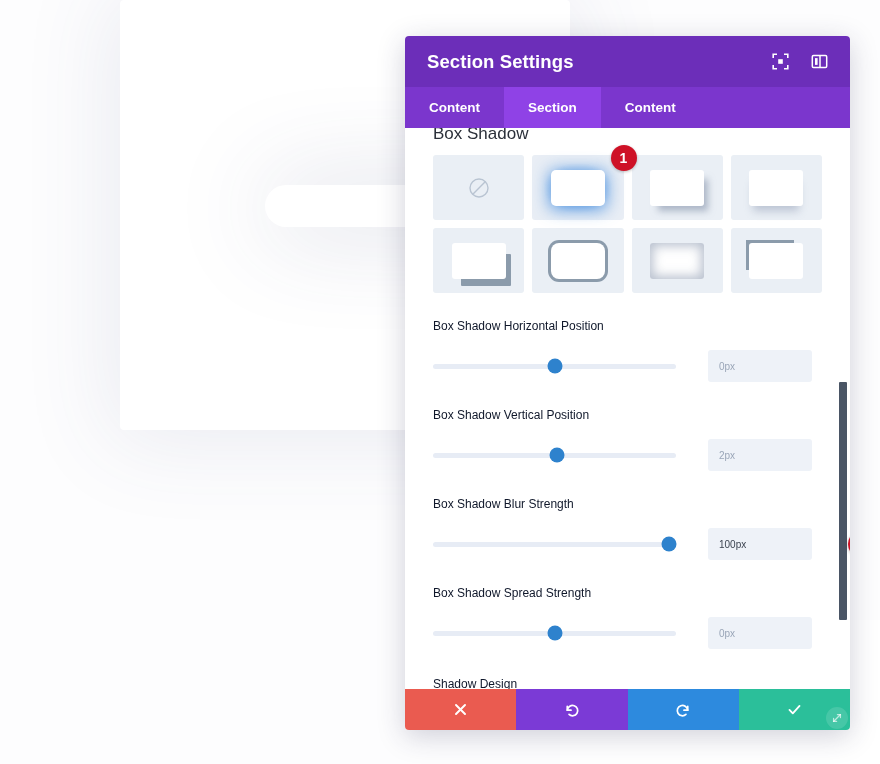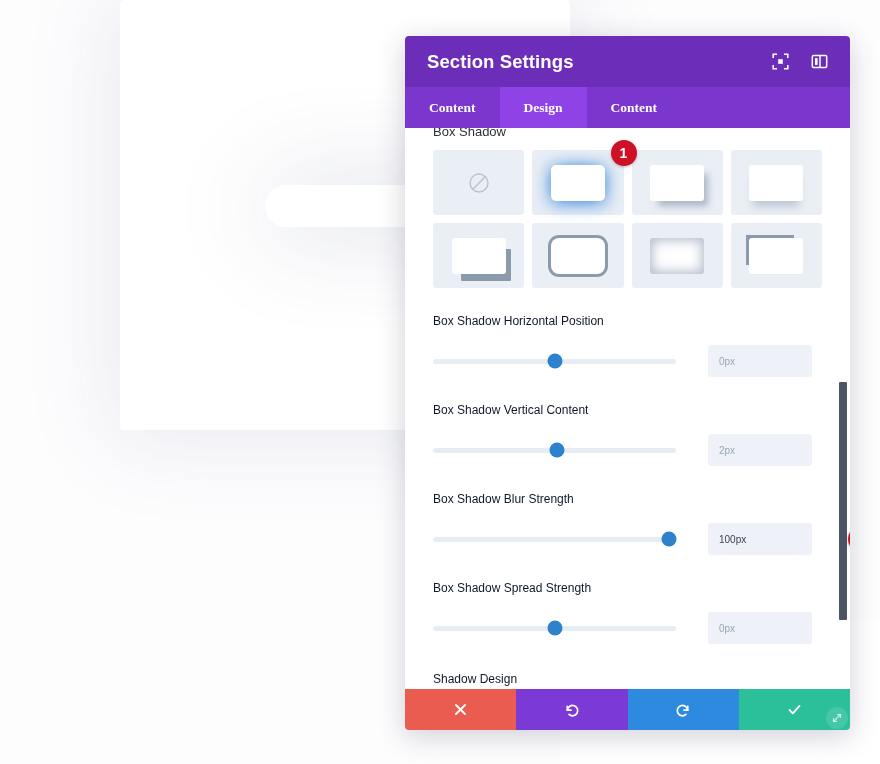--- a/index.html
+++ b/index.html
@@ -75,34 +75,33 @@
   }
   .tab {
     height: 100%;
     display: flex; align-items: center; justify-content: center;
     color: #ffffff;
     font-size: 13.5px;
     font-weight: bold;
     padding: 0 24px;
     cursor: pointer;
     white-space: nowrap;
-    font-family: Liberation Serif, serif;
   }
   .tab.active { background: #8f42e6; }
 
   
   .modal-body {
     flex: 1 1 auto;
     position: relative;
     background: #ffffff;
     overflow: hidden;
     padding: 0 28px;
   }
   .section-label {
-    font-size: 13px;
+    font-size: 17px;
     color: #2b303a;
     padding-top: 0px;
     margin-top: -4px;
     margin-bottom: 11px;
   }
 
   
   .preset-grid {
     display: grid;
     grid-template-columns: repeat(4, 1fr);
@@ -275,21 +274,21 @@
             <rect x="1.3" y="2.6" width="14.4" height="11.8" rx="1.2"></rect>
             <rect x="4.0" y="5.1" width="2.6" height="6.8" fill="#ffffff" stroke="none"></rect>
             <line x1="9.0" y1="2.6" x2="9.0" y2="14.4"></line>
           </svg>
         </span>
       </div>
     </div>
 
     <div class="tabs">
       <div class="tab">Content</div>
-      <div class="tab active">Design</div>
+      <div class="tab active">Section</div>
       <div class="tab">Content</div>
     </div>
 
     <div class="modal-body">
 
       <div class="section-label">Box Shadow</div>
 
       <div class="preset-grid">
 
         <div class="preset p0">
@@ -336,21 +335,21 @@
         <div class="control-row">
           <div class="slider-wrap">
             <div class="slider-track"></div>
             <div class="slider-handle" style="left:50%"></div>
           </div>
           <div class="num-field">0px</div>
         </div>
       </div>
 
       <div class="control">
-        <div class="control-label">Box Shadow Vertical Content</div>
+        <div class="control-label">Box Shadow Vertical Position</div>
         <div class="control-row">
           <div class="slider-wrap">
             <div class="slider-track"></div>
             <div class="slider-handle" style="left:51%"></div>
           </div>
           <div class="num-field">2px</div>
         </div>
       </div>
 
       <div class="control">

